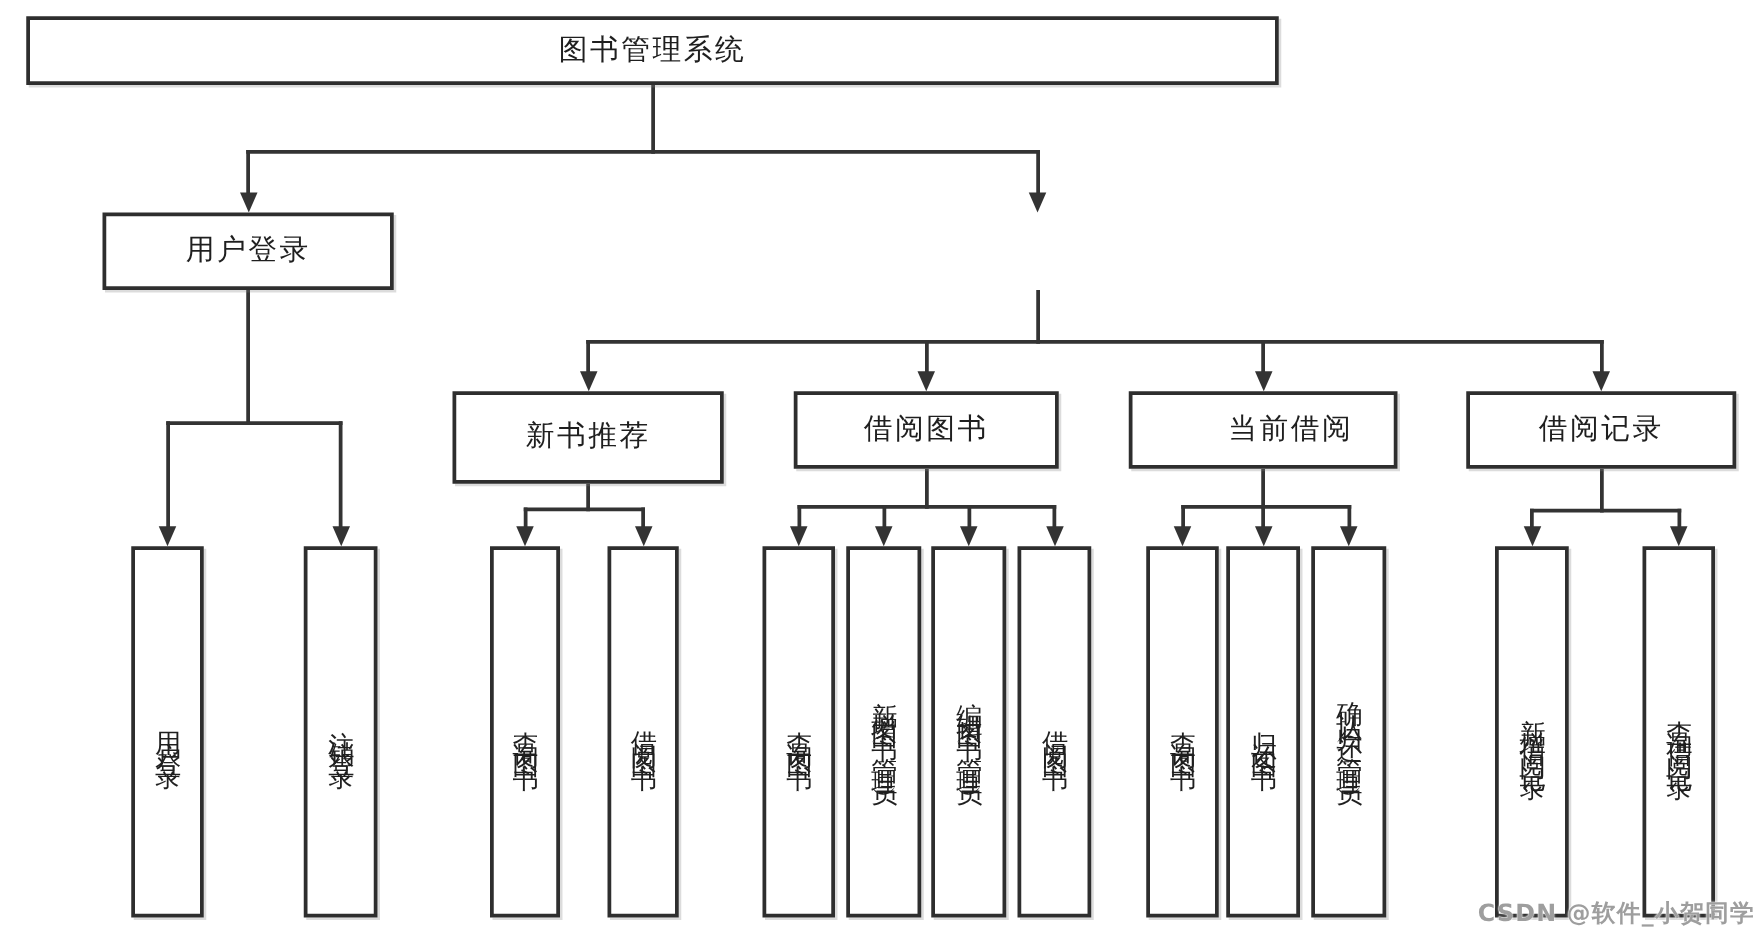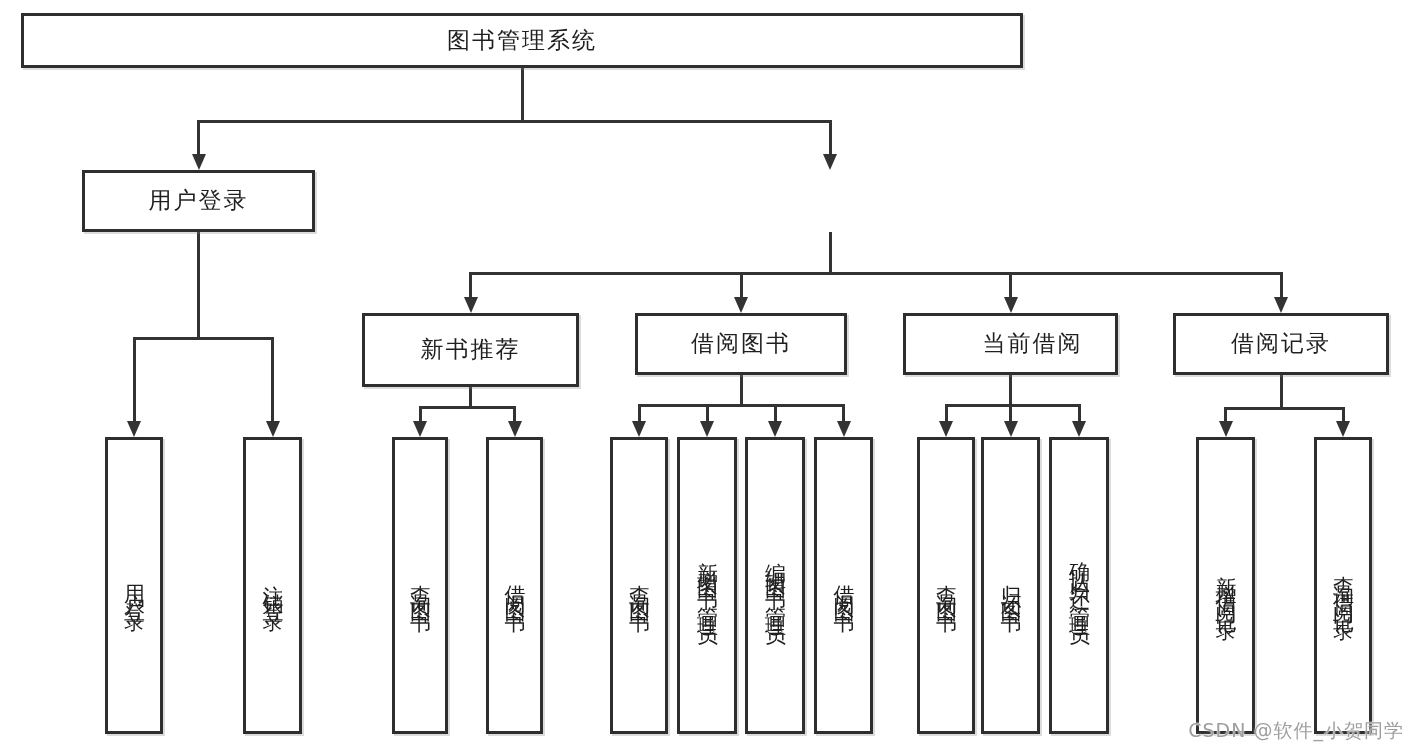--- a/index.html
+++ b/index.html
@@ -49,20 +49,21 @@
   .watermark{
     position:absolute;
     top:718px;
     right:1px;
     font-size:19px;
     letter-spacing:1px;
     color:#9e9e9e;
     text-shadow:0 0 2px #ffffff,0 0 1px #ffffff;
     z-index:5;
     white-space:nowrap;
+    font-weight:bold;
   }
 </style>
 </head>
 <body>
 
 <div id="canvas">
   <div class="watermark">CSDN @软件_小贺同学</div>
 <div class="node node-h" style="left: 21px; top: 13px; width: 1002px; height: 55px;">
       <span class="label">图书管理系统</span>
     </div>

